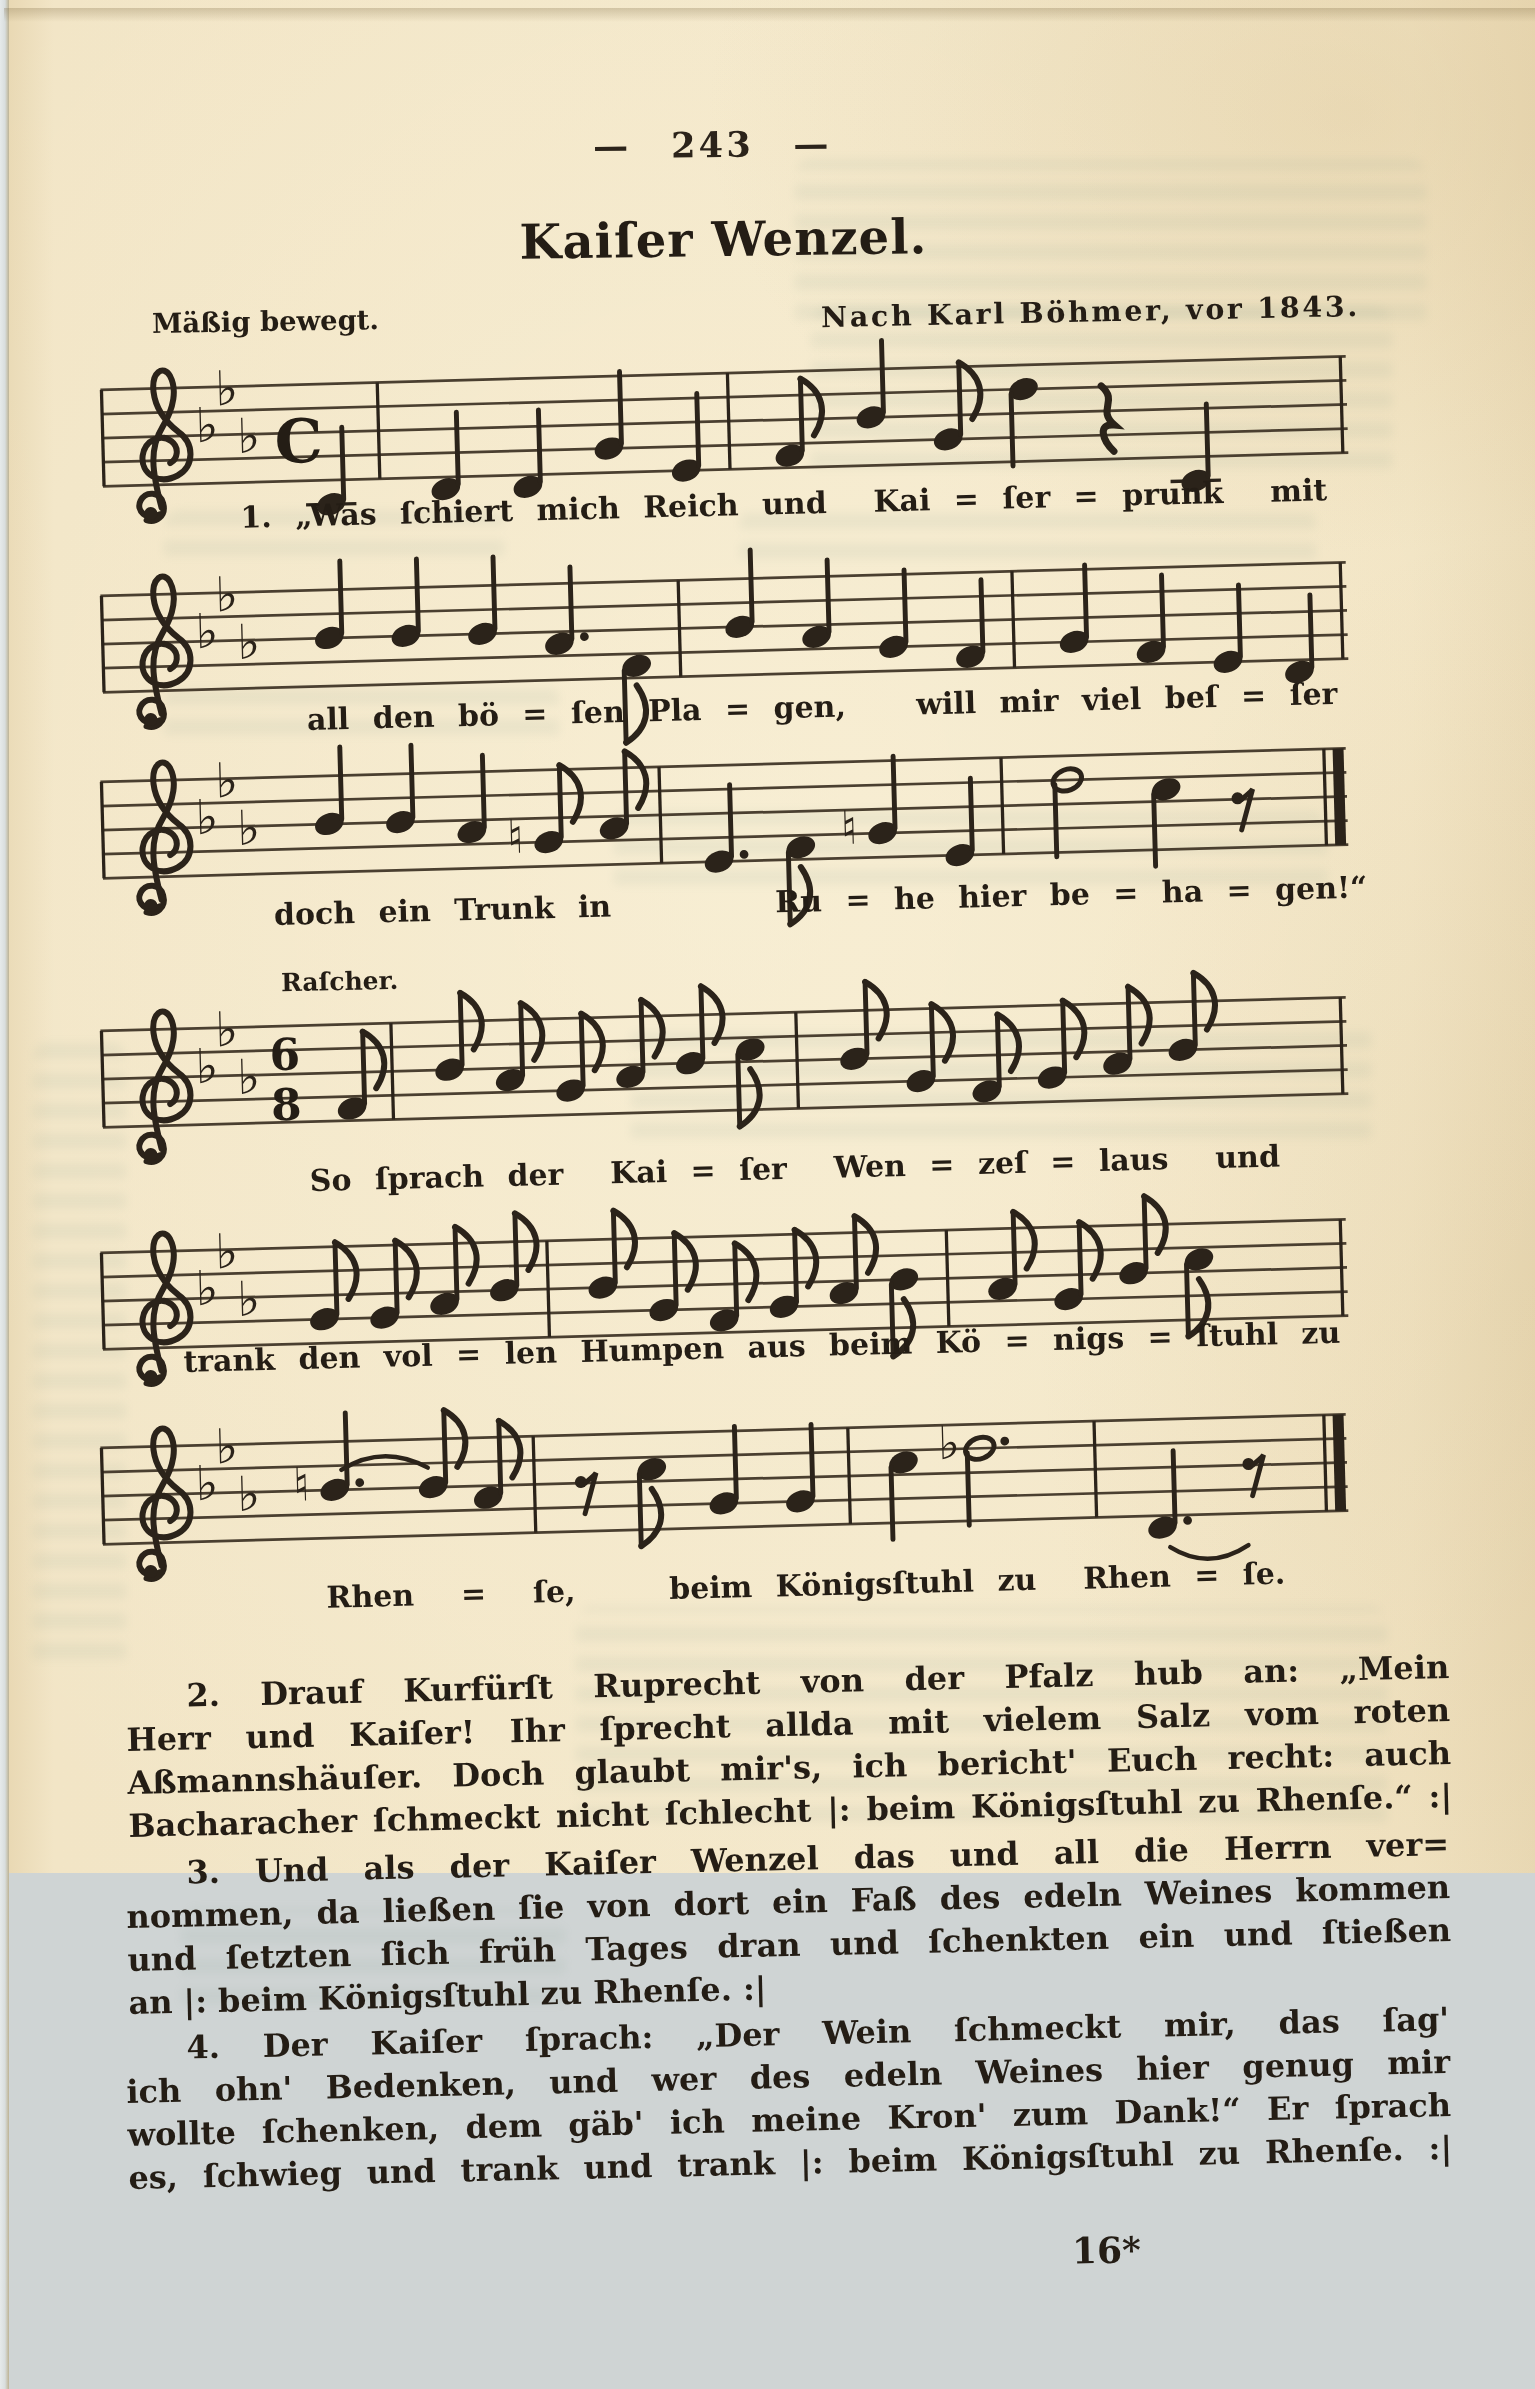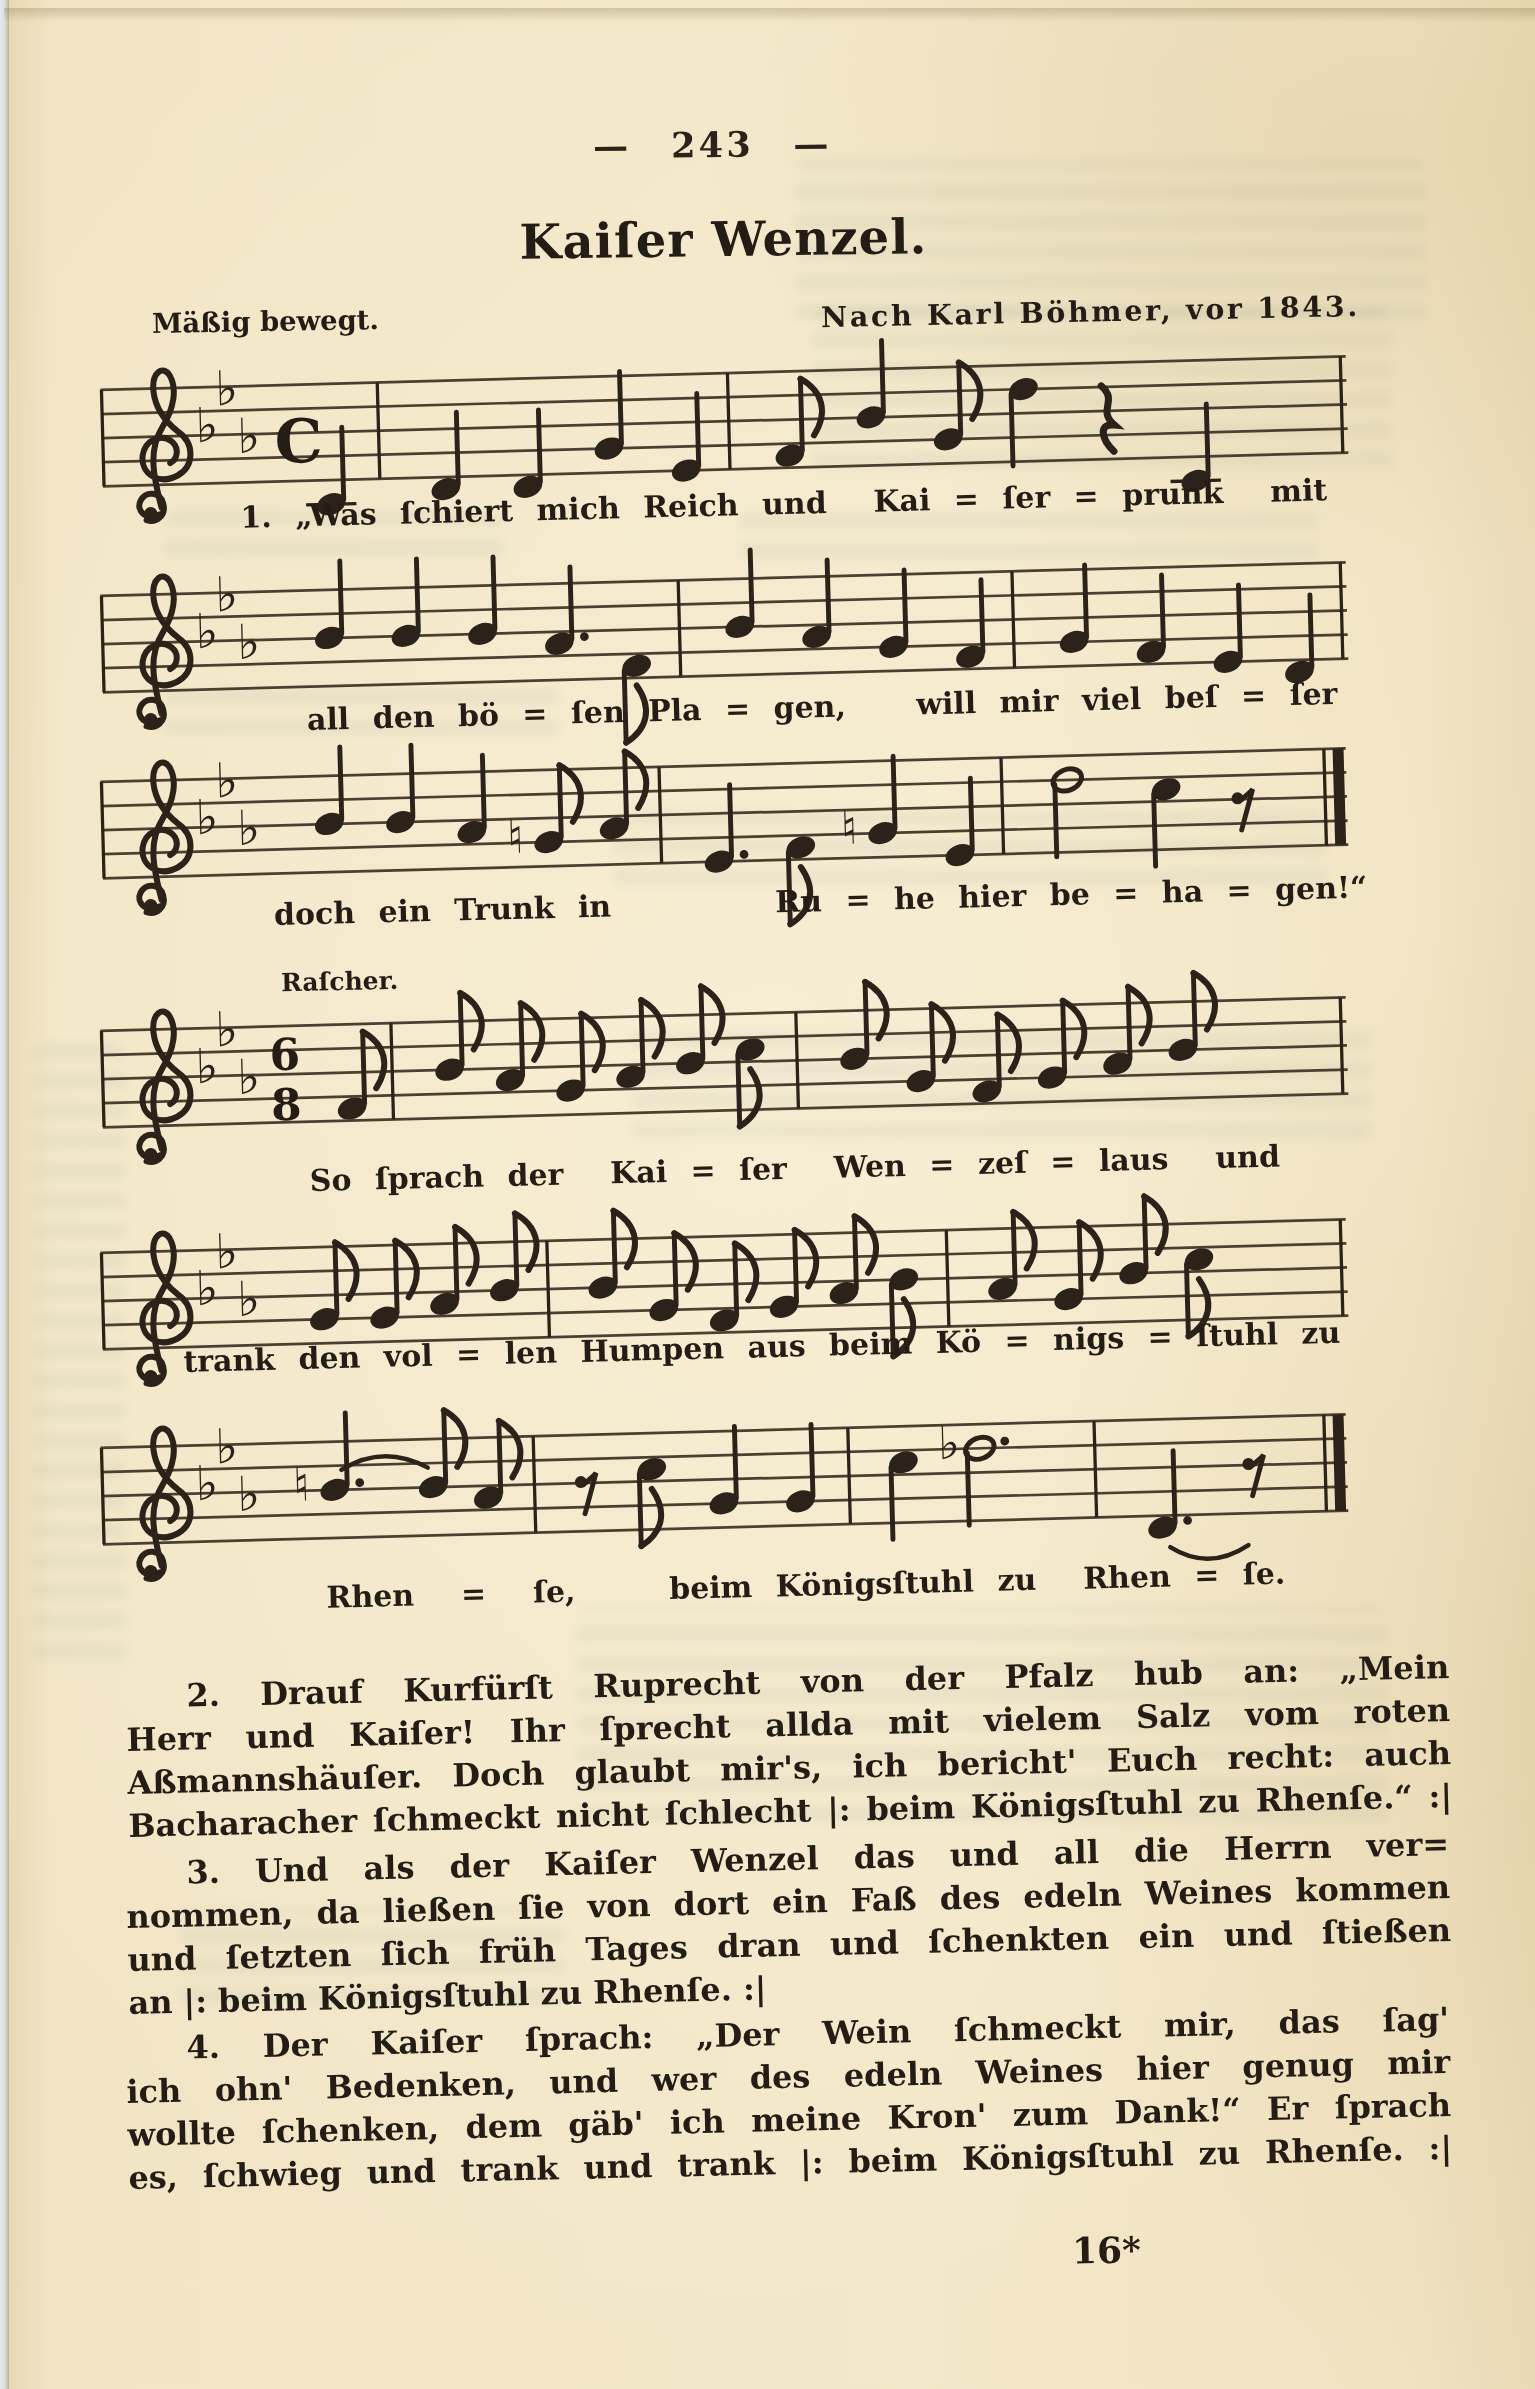--- a/index.html
+++ b/index.html
@@ -1,17 +1,17 @@
 <!DOCTYPE html>
 <html style="font-size:8.8px"><head>
 <meta charset="utf-8">
 <style>
   html,body{margin:0;padding:0;}
   body{width:1535px;height:2389px;overflow:hidden;background:#cfd4d4;font-family:"DejaVu Serif",serif;}
-  .stage{position:relative;width:1535px;height:2389px;}
+  .stage{position:relative;width:1535px;height:1873px;}
   .paper{position:absolute;inset:0;background:
     radial-gradient(1042px 713px at 88% 6%, rgba(210,185,135,.28), transparent 62%),
     radial-gradient(1371px 1755px at 48% 46%, rgba(255,249,228,.38), transparent 72%),
     radial-gradient(768px 1206px at 100% 70%, rgba(205,180,130,.22), transparent 65%),
     linear-gradient(90deg,#e7d6b0 0,#f2e5c6 3.5%,#f3e7c9 60%,#f1e3c2 92%,#eadab6 100%);}
   .edge-left{position:absolute;left:0;top:0;width:8.8px;height:2389px;
     background:linear-gradient(90deg,#e6eaea,#d9dede 55%,#bdb394 100%);}
   .edge-top{position:absolute;left:4.4px;top:0;right:0;height:8.2px;
     background:linear-gradient(180deg,#4a402e6,#6b5d42 55%,#a5926c);}
   .edge-top-shadow{position:absolute;left:4.4px;top:8.2px;right:0;height:14.3px;

